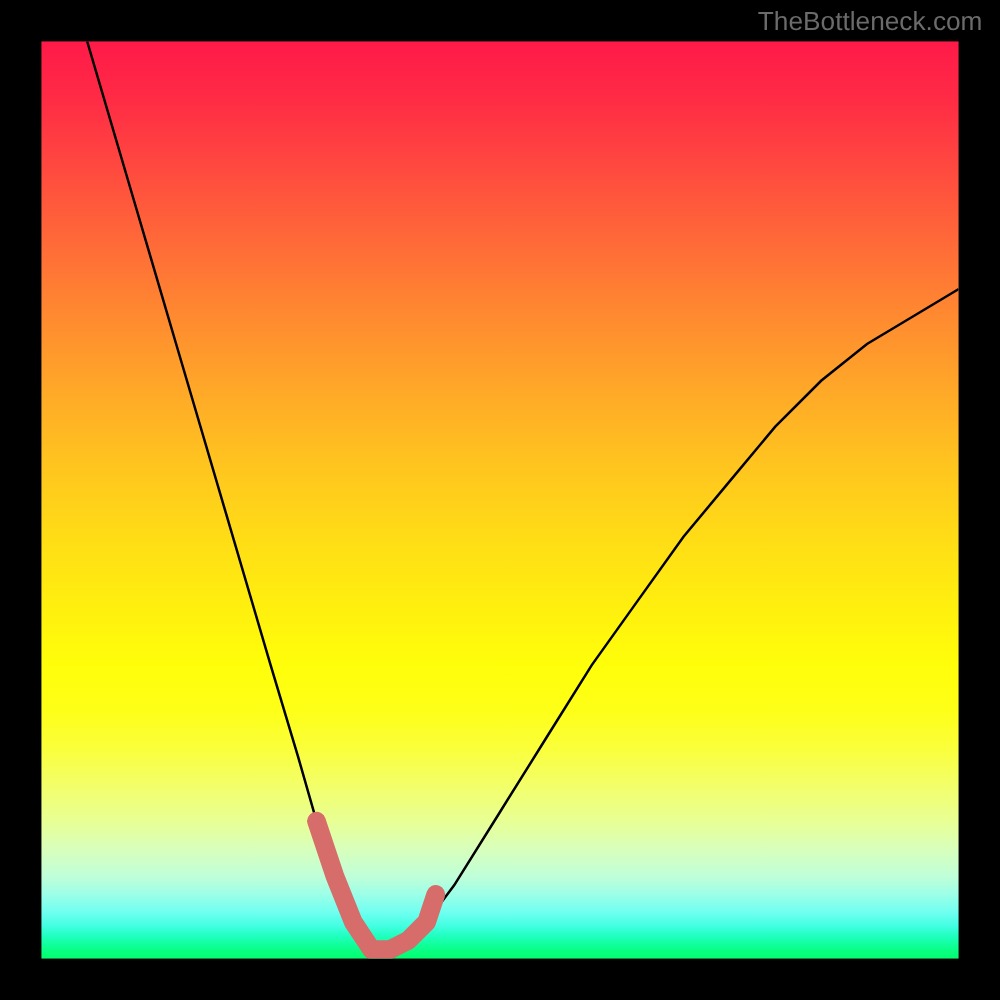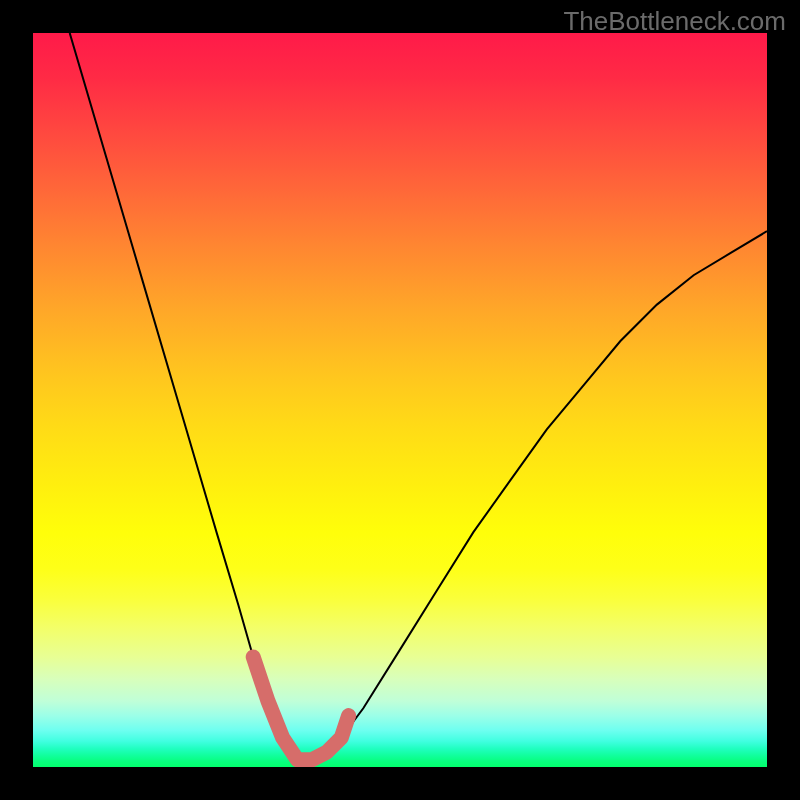--- a/index.html
+++ b/index.html
@@ -9,21 +9,21 @@
     height: 800px;
     background: #000;
     position: relative;
     font-family: Arial, sans-serif;
   }
   .watermark {
     position: absolute;
     top: 6px;
     right: 14px;
     color: #6b6b6b;
-    font-size: 26px;
+    font-size: 21px;
     font-weight: 400;
     z-index: 10;
   }
   .plot-area {
     position: absolute;
     left: 33px;
     top: 33px;
     width: 734px;
     height: 734px;
     overflow: hidden;

